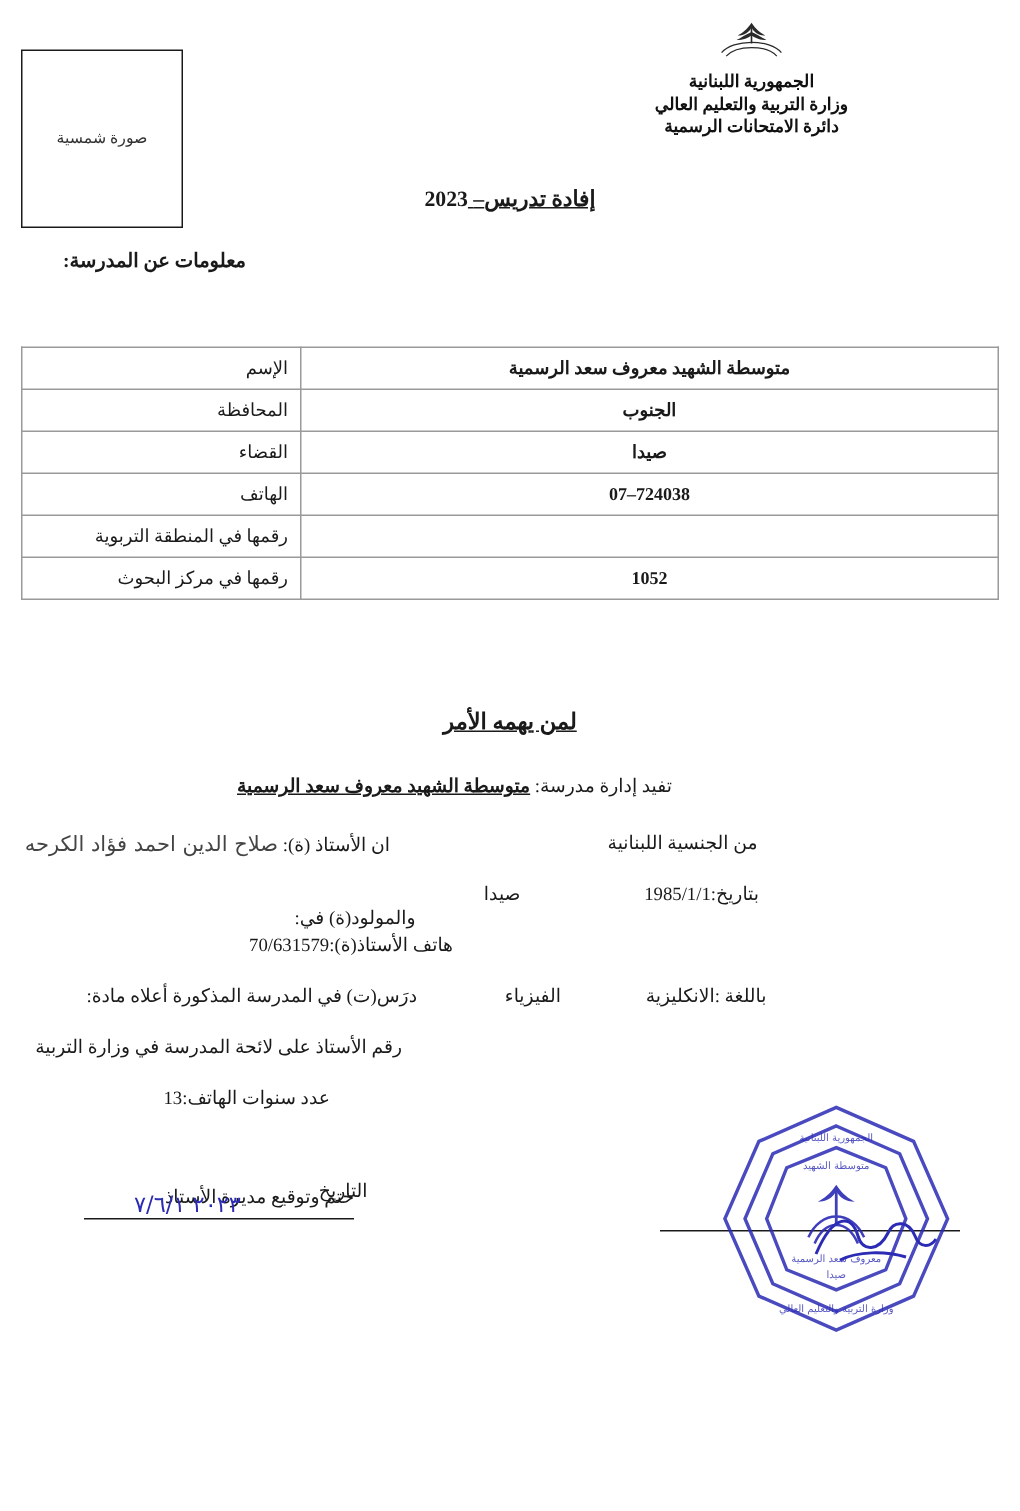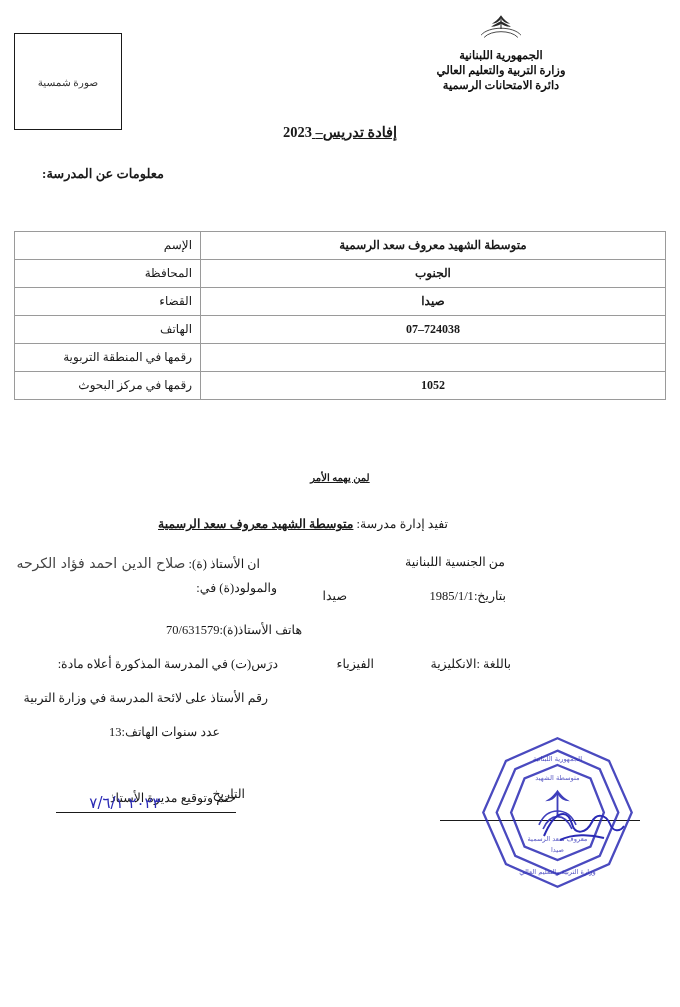--- a/index.html
+++ b/index.html
@@ -39,21 +39,21 @@
     text-align: center;
     color: #111;
   }
 
   
   .photo-box {
     position: absolute;
     top: 33px;
     left: 14px;
     width: 108px;
-    height: 97px;
+    height: 119px;
     border: 1px solid #1a1a1a;
   }
   .photo-box span {
     position: absolute;
     top: 44%;
     left: 0;
     right: 0;
     text-align: center;
     font-size: 10.5px;
     color: #333;
@@ -111,21 +111,21 @@
   }
   td.value.ltr { direction: ltr; }
 
   
   .to-whom {
     position: absolute;
     top: 472px;
     left: 0;
     right: 0;
     text-align: center;
-    font-size: 10px;
+    font-size: 15px;
     font-weight: bold;
     text-decoration: underline;
   }
   .line {
     position: absolute;
     font-size: 12.5px;
     line-height: 1.4;
     white-space: nowrap;
   }
   .bold { font-weight: bold; }
@@ -133,21 +133,21 @@
   .handwrite {
     font-family: "DejaVu Sans", sans-serif;
     color: #444;
     font-size: 14px;
   }
   .ltr { direction: ltr; unicode-bidi: embed; }
 
   .l-school   { top: 516px; right: 232px; }
   .l-teacher  { top: 554px; right: 420px; }
   .l-nat      { top: 554px; right: 175px; }
-  .l-born     { top: 580px; right: 403px; }
+  .l-born     { top: 604px; right: 403px; }
   .l-birthcity{ top: 588px; right: 333px; }
   .l-birthdate{ top: 588px; right: 174px; }
   .l-phone    { top: 622px; right: 378px; }
   .l-taught   { top: 656px; right: 402px; }
   .l-subject  { top: 656px; right: 306px; }
   .l-lang     { top: 656px; right: 169px; }
   .l-listnum  { top: 690px; right: 412px; }
   .l-years    { top: 724px; right: 460px; }
   .l-stamp-sign { top: 790px; right: 444px; }
 

